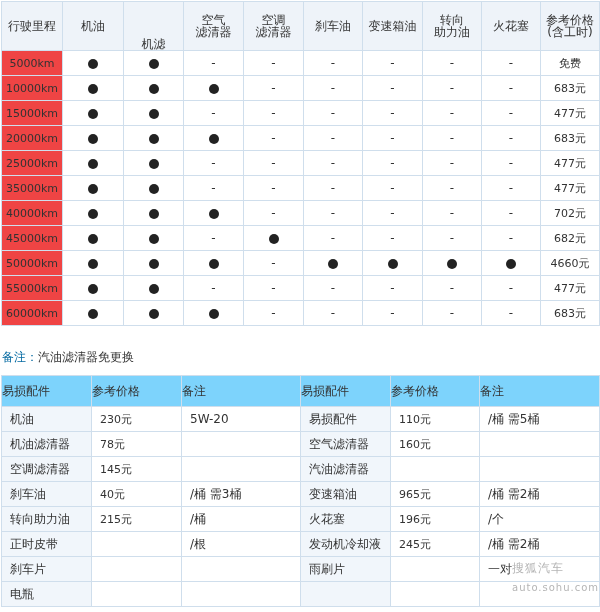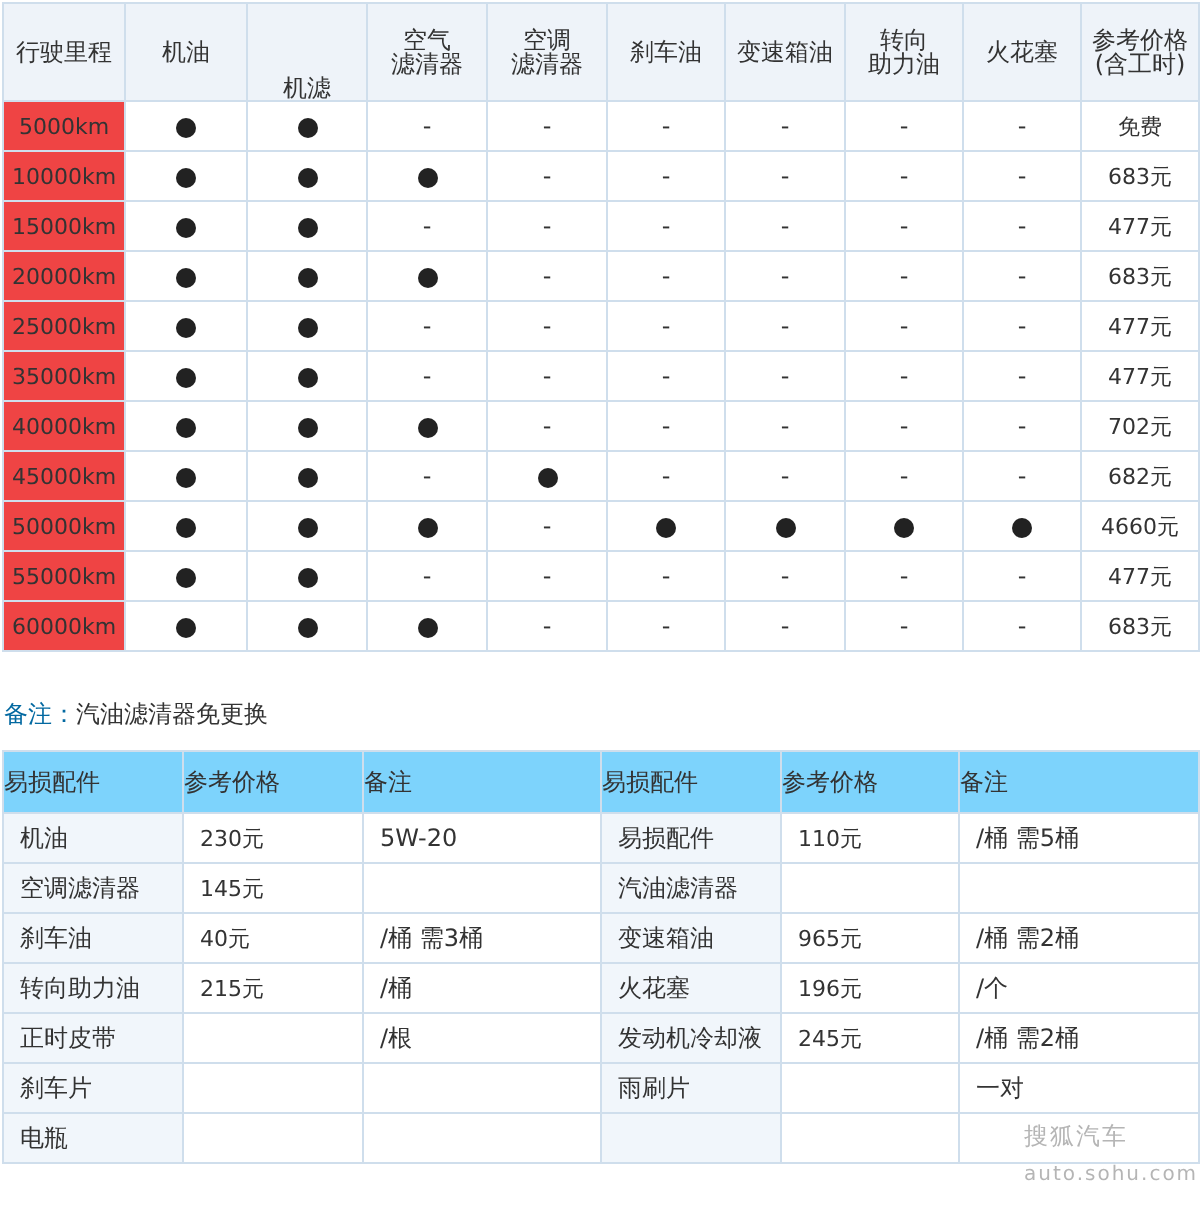--- a/index.html
+++ b/index.html
@@ -238,20 +238,28 @@
   <tbody id="parts-body">
       <tr>
         <td class="part">机油</td>
         <td class="val">230元</td>
         <td>5W-20</td>
         <td class="part">易损配件</td>
         <td class="val">110元</td>
         <td>/桶 需5桶</td>
       </tr>
       <tr>
+        <td class="part">机油滤清器</td>
+        <td class="val">78元</td>
+        <td></td>
+        <td class="part">空气滤清器</td>
+        <td class="val">160元</td>
+        <td></td>
+      </tr>
+      <tr>
         <td class="part">空调滤清器</td>
         <td class="val">145元</td>
         <td></td>
         <td class="part">汽油滤清器</td>
         <td class="val"></td>
         <td></td>
       </tr>
       <tr>
         <td class="part">刹车油</td>
         <td class="val">40元</td>

